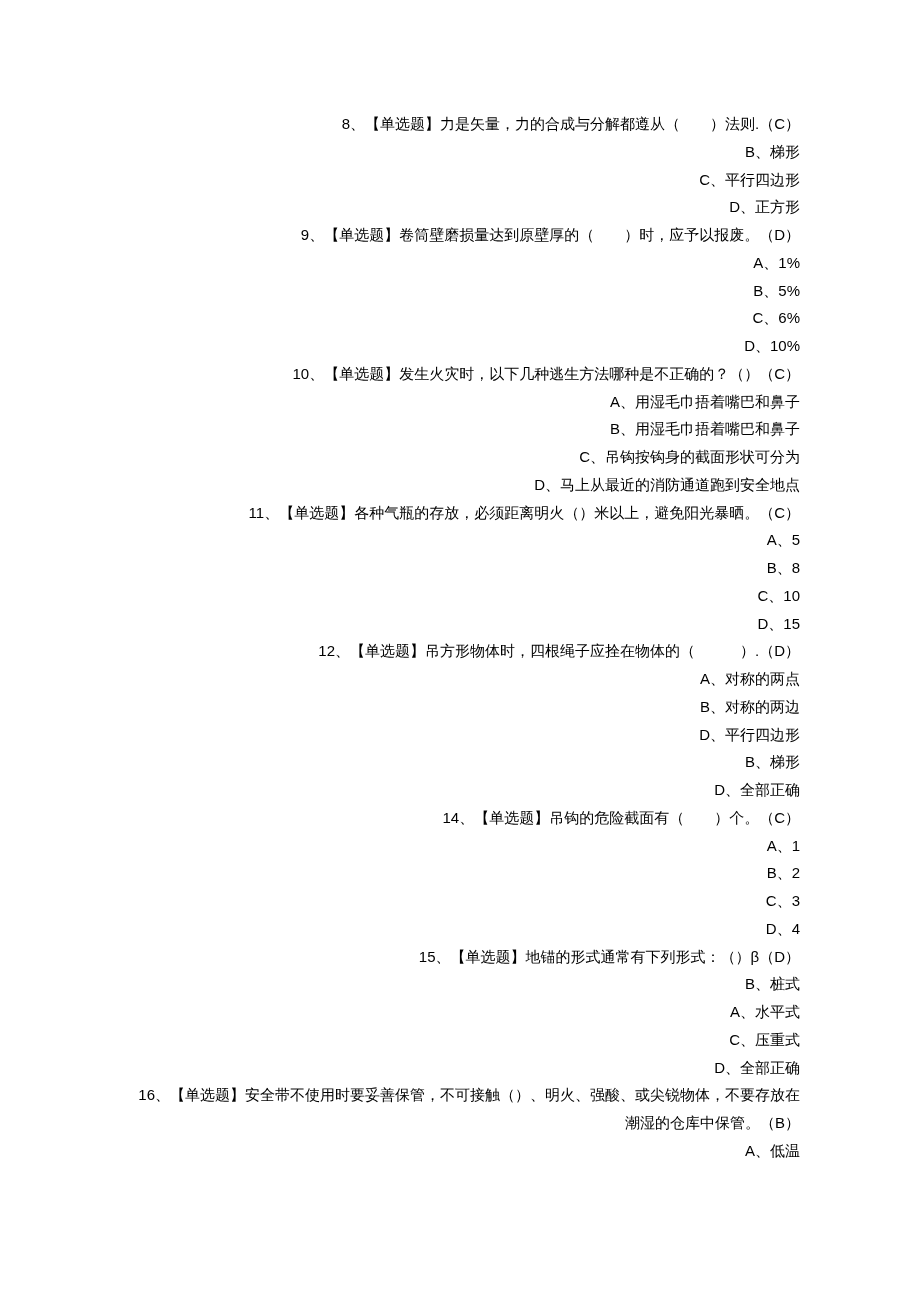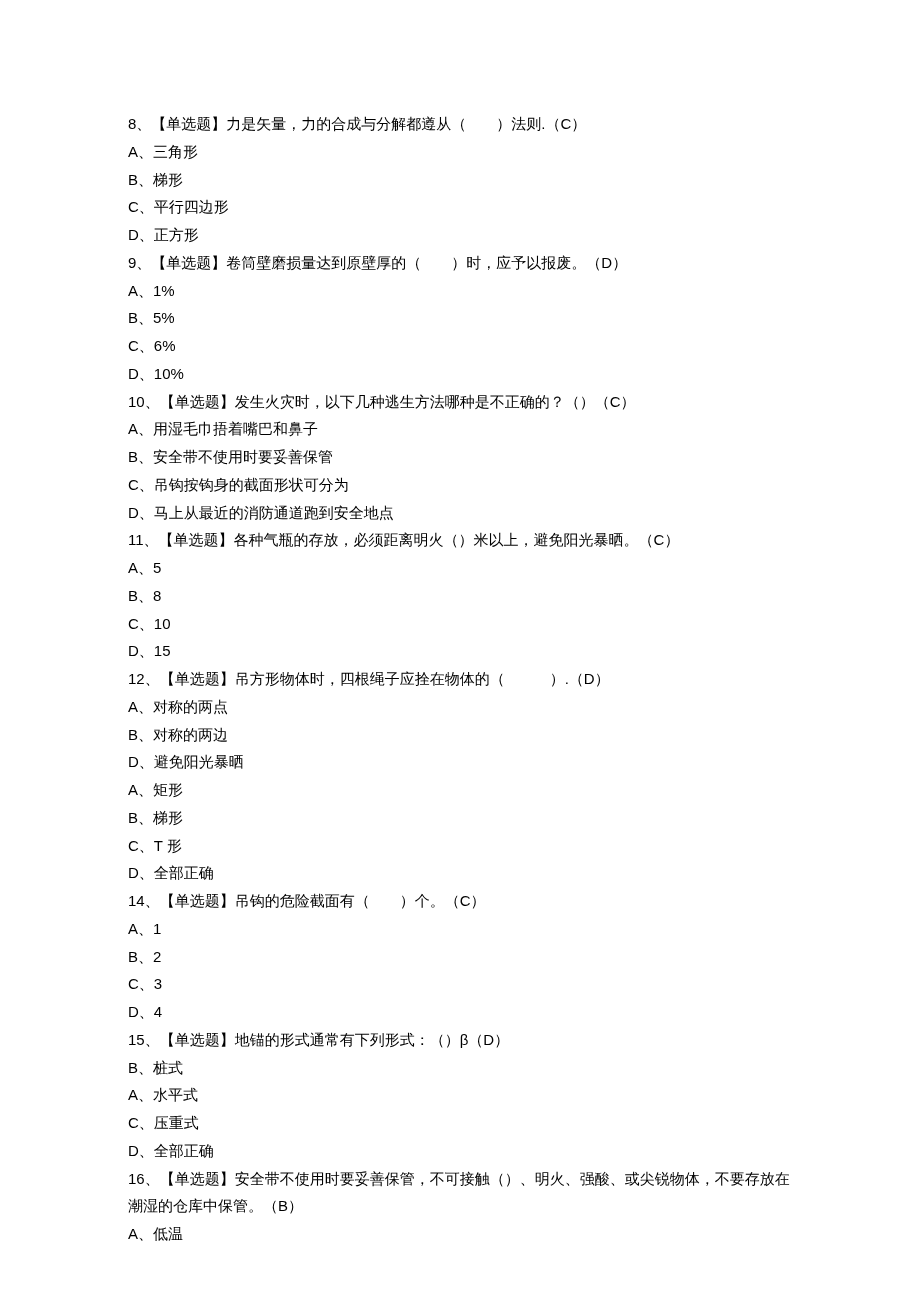--- a/index.html
+++ b/index.html
@@ -10,55 +10,53 @@
   }
   .page {
     padding: 110px 120px 40px 128px;
     font-family: "Microsoft YaHei", "SimSun", Arial, sans-serif;
     font-size: 15px;
     color: #000;
     line-height: 1.85;
   }
   .line {
     white-space: pre-wrap;
+    text-align: right;
   }
   .italic {
   }
 </style>
 </head>
 <body>
 
 <div class="page">
   <div class="line">8、【单选题】力是矢量，力的合成与分解都遵从（　　）法则.（C）</div>
-  <div class="line">A、三角形</div>
   <div class="line">B、梯形</div>
   <div class="line">C、平行四边形</div>
   <div class="line">D、正方形</div>
   <div class="line">9、【单选题】卷筒壁磨损量达到原壁厚的（　　）时，应予以报废。（D）</div>
   <div class="line">A、1%</div>
   <div class="line">B、5%</div>
   <div class="line">C、6%</div>
   <div class="line">D、10%</div>
   <div class="line">10、【单选题】发生火灾时，以下几种逃生方法哪种是不正确的？（）（C）</div>
   <div class="line">A、用湿毛巾捂着嘴巴和鼻子</div>
-  <div class="line">B、安全带不使用时要妥善保管</div>
+  <div class="line">B、用湿毛巾捂着嘴巴和鼻子</div>
   <div class="line">C、吊钩按钩身的截面形状可分为</div>
   <div class="line">D、马上从最近的消防通道跑到安全地点</div>
   <div class="line">11、【单选题】各种气瓶的存放，必须距离明火（）米以上，避免阳光暴晒。（C）</div>
   <div class="line">A、5</div>
   <div class="line">B、8</div>
   <div class="line">C、10</div>
   <div class="line">D、15</div>
   <div class="line">12、【单选题】吊方形物体时，四根绳子应拴在物体的（　　　）.（D）</div>
   <div class="line">A、对称的两点</div>
   <div class="line">B、对称的两边</div>
-  <div class="line">D、避免阳光暴晒</div>
-  <div class="line">A、矩形</div>
+  <div class="line">D、平行四边形</div>
   <div class="line">B、梯形</div>
-  <div class="line">C、T 形</div>
   <div class="line">D、全部正确</div>
   <div class="line">14、【单选题】吊钩的危险截面有（　　）个。（C）</div>
   <div class="line italic">A、1</div>
   <div class="line">B、2</div>
   <div class="line">C、3</div>
   <div class="line">D、4</div>
   <div class="line">15、【单选题】地锚的形式通常有下列形式：（）β（D）</div>
   <div class="line">B、桩式</div>
   <div class="line">A、水平式</div>
   <div class="line">C、压重式</div>

